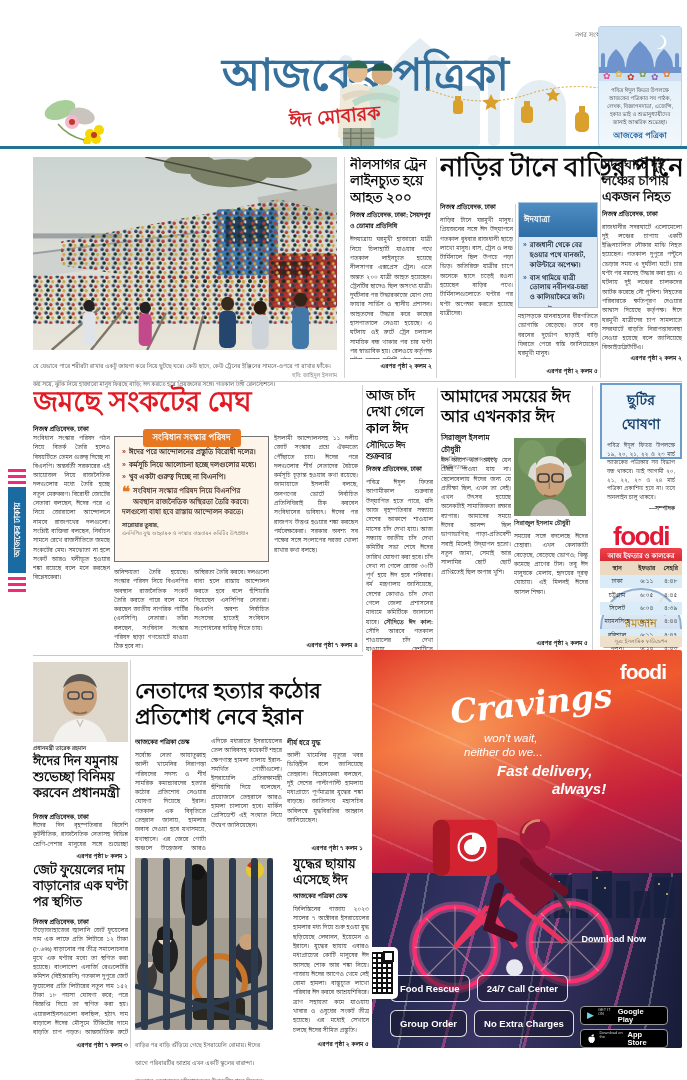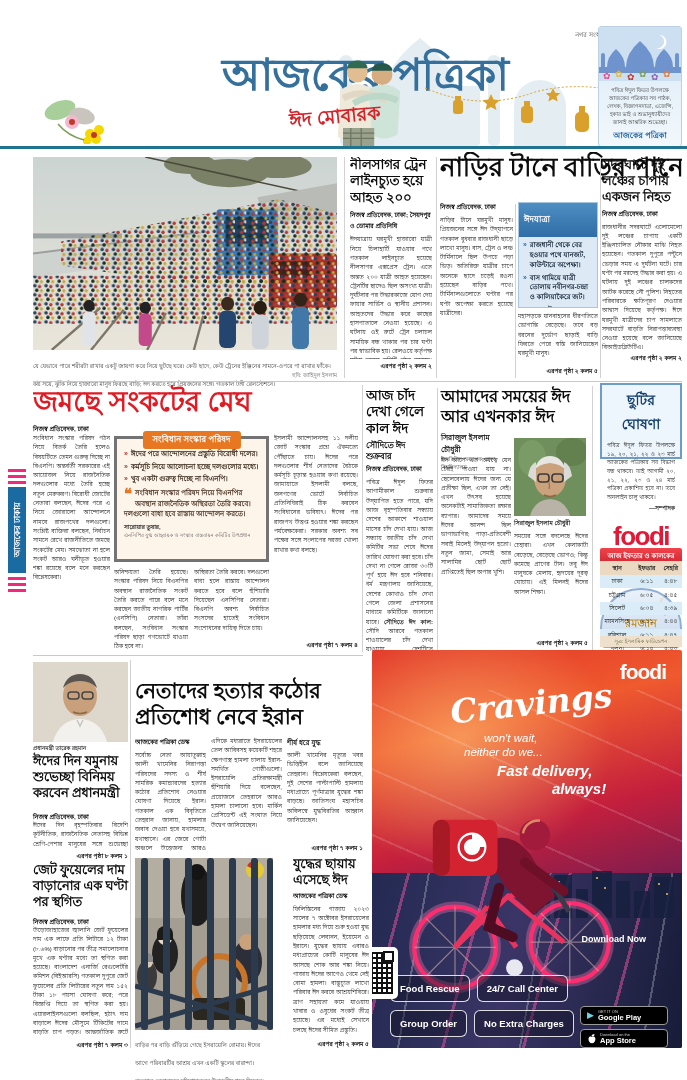--- a/index.html
+++ b/index.html
@@ -24,21 +24,21 @@
   .greet{background:linear-gradient(#d8e9f6,#f2f8fc);border:1px solid #bcd2e4;border-radius:3px;overflow:hidden;text-align:center}
   .greet p{font-size:5.4px;line-height:1.5;color:#333;padding:1px 4px;text-align:center}
   .greet-sig{font-size:8px;font-weight:700;color:#1d5fa0;padding:1px 0 3px}
   .rule-teal{background:#20748f}
   
   .ej-box{background:#ddeaf6;border:1px solid #a9c6e0}
   .ej-head{background:linear-gradient(#4e8ec2,#2f6da6);color:#fff;font-size:8.5px;font-weight:700;padding:10px 5px}
   .ej-item{display:flex;gap:3px;font-size:6.8px;font-weight:700;color:#123;line-height:1.45;padding:3px 4px 0}
   .ej-mark{color:#2f6da6}
   
-  .sk-box{background:#fdf4ea;border:3px solid #737373;padding:10px 7px 5px;position:relative}
+  .sk-box{background:#fdf4ea;border:1px solid #737373;padding:10px 7px 5px;position:relative}
   .sk-pill{position:absolute;top:-8px;left:50%;transform:translateX(-50%);background:#e87722;color:#fff;font-size:8.5px;font-weight:700;padding:2px 10px;border-radius:3px;white-space:nowrap}
   .sk-item{display:flex;gap:3px;font-size:7px;font-weight:700;color:#3a2a1c;line-height:1.45;margin-bottom:2.5px}
   .sk-mark{color:#b03a2e}
   .sk-quote{font-size:7px;font-weight:700;color:#4a3324;line-height:1.5;margin-top:4px}
   .qmark{color:#e87722;font-size:15px;float:left;line-height:.8;margin-right:3px}
   .sk-attr-n{font-size:5.8px;font-weight:700;color:#222;margin-top:2px}
   .sk-attr-r{font-size:5.2px;color:#555}
   
   .hol-box{border:2px solid #6d9cc8;background:#eef6fd;padding:4px 5px;text-align:center}
   .hol-title{font-size:14px;font-weight:700;color:#14406e;margin-bottom:4px}
@@ -70,21 +70,21 @@
   .ad-script{font-family:"DejaVu Serif",serif;font-style:italic;font-weight:700;color:#fff;font-size:33px;transform:rotate(-6deg)}
   .ad-sub{color:#fff;font-size:11.5px;font-style:italic}
   .ad-fast{color:#fff;font-size:15px;font-weight:700;font-style:italic}
   .ad-btn{display:inline-block;border:1.2px solid rgba(255,255,255,.85);background:rgba(15,15,30,.42);color:#fff;font-size:9.5px;font-weight:700;padding:7px 9px;border-radius:6px;margin:0 7px 8px 0;white-space:nowrap}
   .dl-label{color:#fff;font-size:9px;font-weight:700}
   .qr{width:52px;height:52px;background:#fff;border-radius:5px;position:relative;padding:5px}
   .qr-in{width:100%;height:100%;background:repeating-linear-gradient(0deg,#111 0 2.5px,transparent 2.5px 5px),repeating-linear-gradient(90deg,#111 0 2.5px,transparent 2.5px 5px)}
   .qr-f{position:absolute;width:11px;height:11px;border:2.5px solid #111;background:#fff}
   .badge{display:flex;align-items:center;gap:4px;background:#000;border:1px solid #999;border-radius:4px;color:#fff;width:88px;height:19px;padding:0 6px;margin-top:4px}
   .badge .ic{color:#6fd3e8;font-size:9px;line-height:1}
-  .badge .t{display:flex;flex-direction:column;line-height:1}
+  .badge .t{display:flex;flex-direction:row;line-height:1}
   .badge .t .s{font-size:4px;color:#ccc}
   .badge .t .b{font-size:7.5px;font-weight:700}
 </style>
 </head>
 <body>
 
 <div class="page">
 
 
   <svg class="abs" style="left:38px;top:96px" width="74" height="48" viewBox="0 0 74 48">

